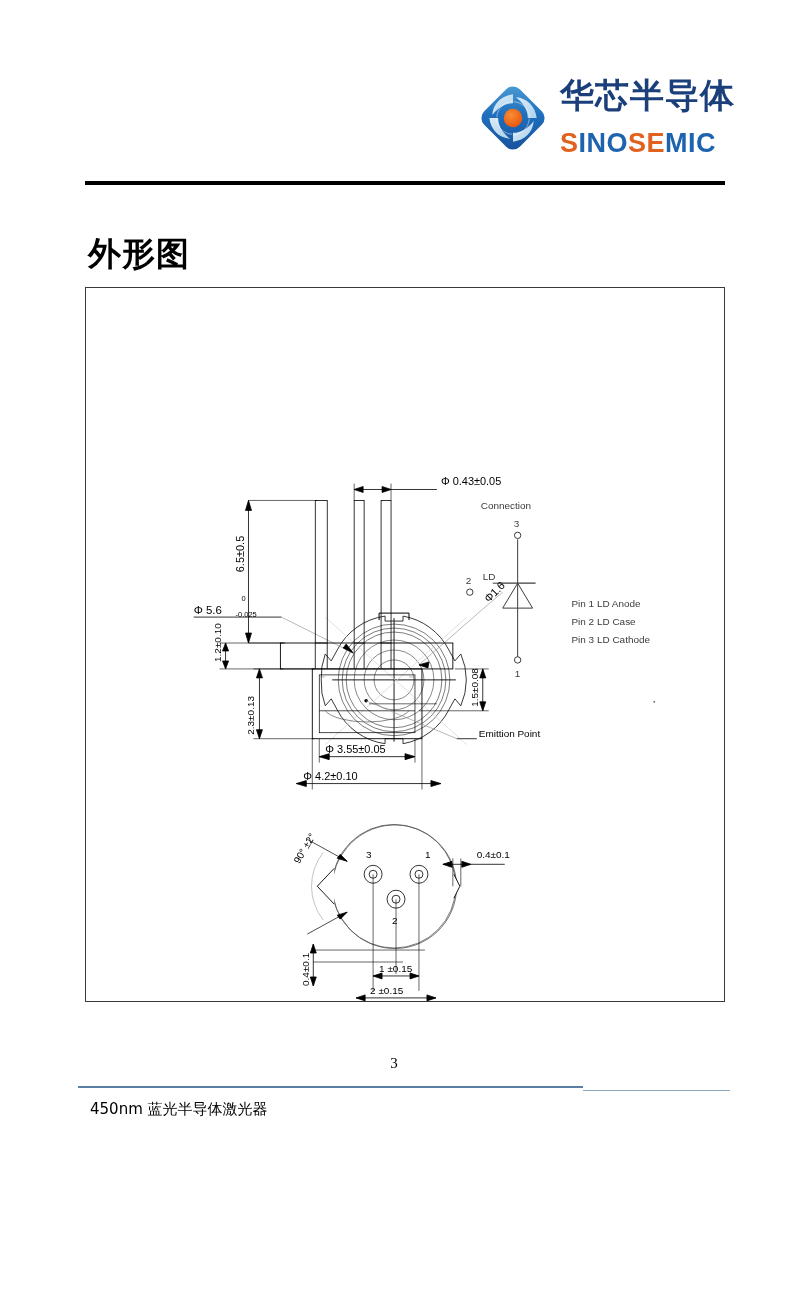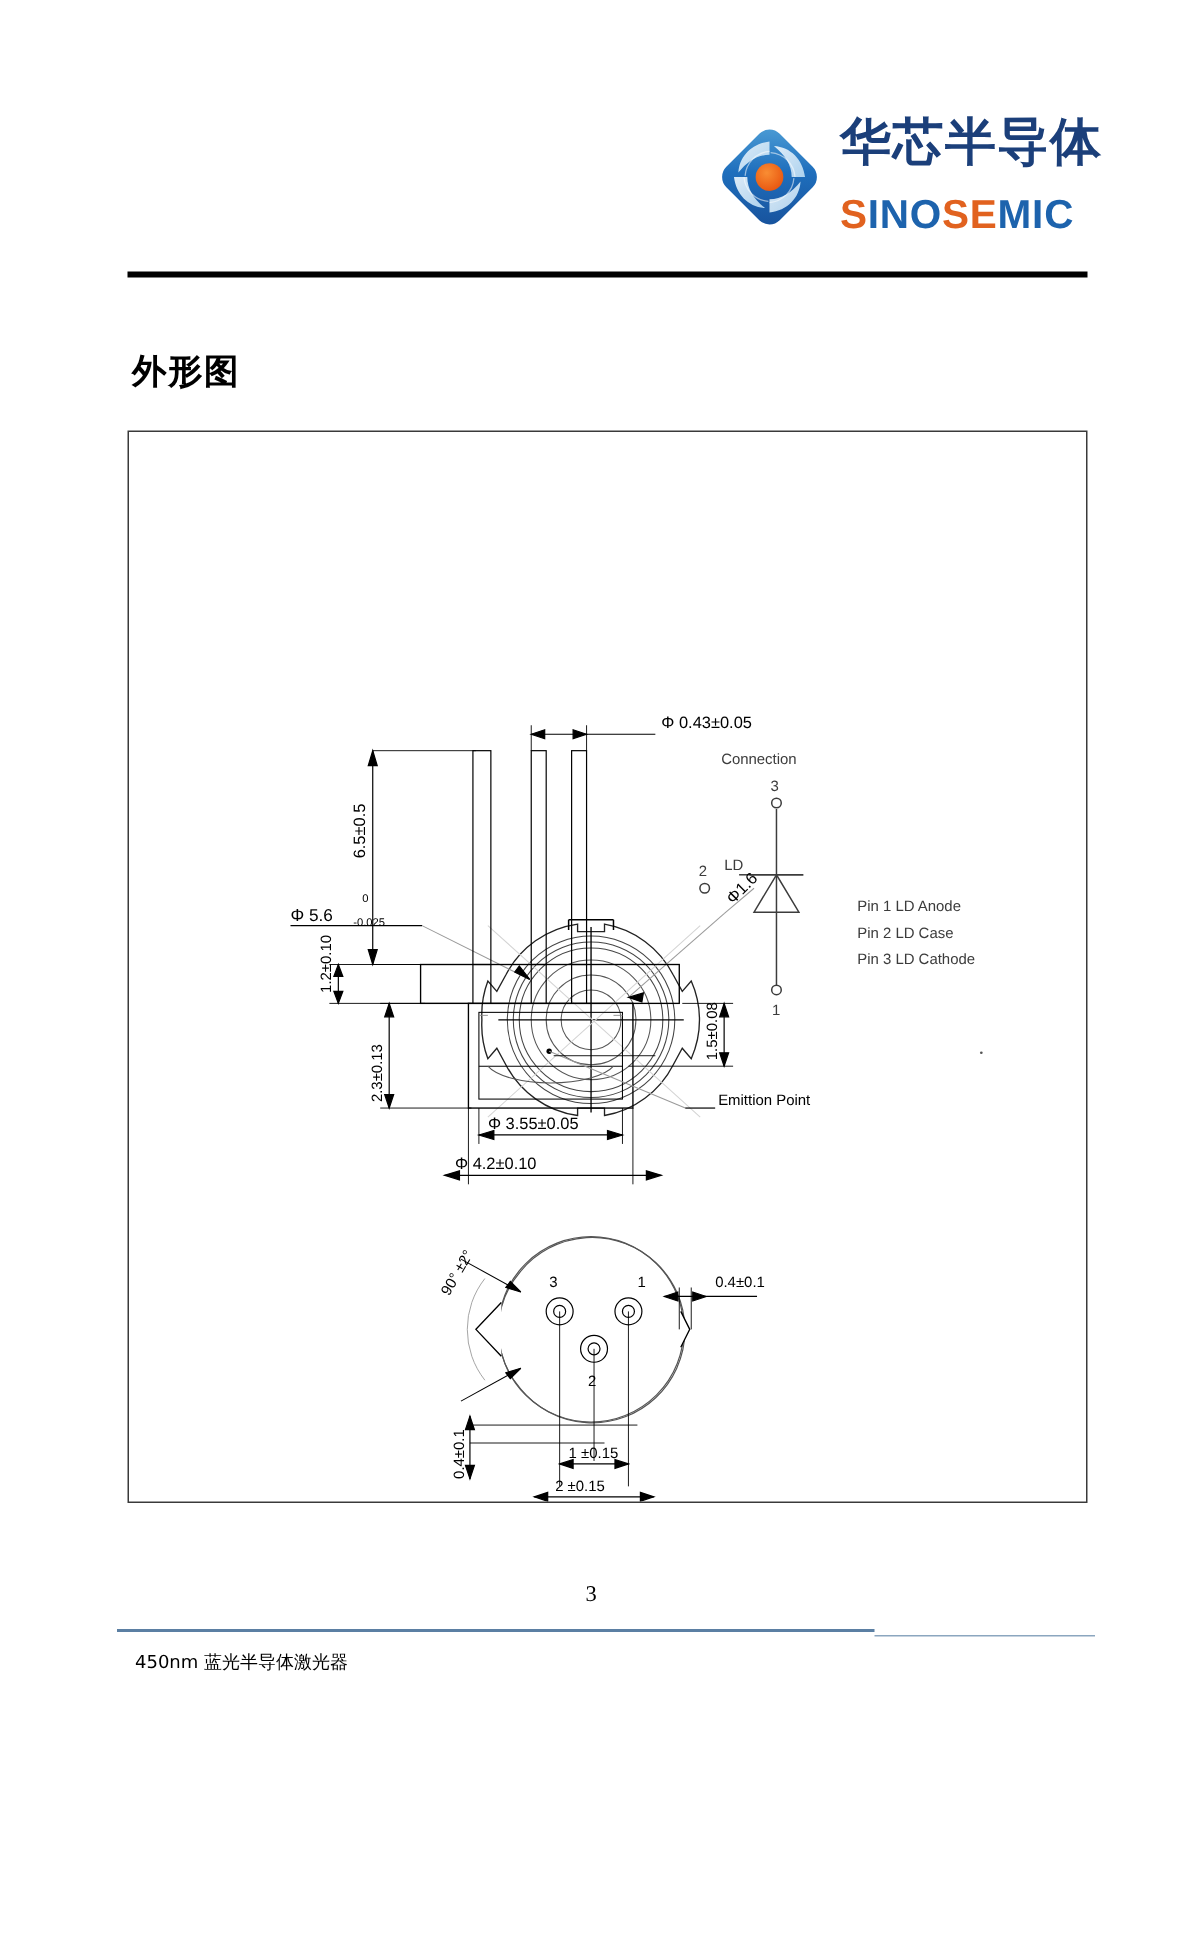--- a/index.html
+++ b/index.html
@@ -68,21 +68,21 @@
     height: 4px;
     background: #000000;
   }
 
   
   #section-title {
     position: absolute;
     left: 88px;
     top: 232px;
     font-family: "DejaVu Sans", sans-serif;
-    font-size: 23px;
+    font-size: 33px;
     font-weight: bold;
     color: #000000;
     letter-spacing: 1px;
   }
 
   
   #drawing-frame {
     position: absolute;
     left: 85px;
     top: 287px;
@@ -125,21 +125,21 @@
     top: 1090px;
     width: 147px;
     height: 1px;
     background: #8ba6bf;
   }
   #footer-text {
     position: absolute;
     left: 90px;
     top: 1100px;
     font-family: "DejaVu Sans", sans-serif;
-    font-size: 12px;
+    font-size: 15px;
     color: #000000;
     white-space: nowrap;
   }
 </style>
 </head>
 <body>
 
 <div id="header">
 
   <div id="logo-block">

